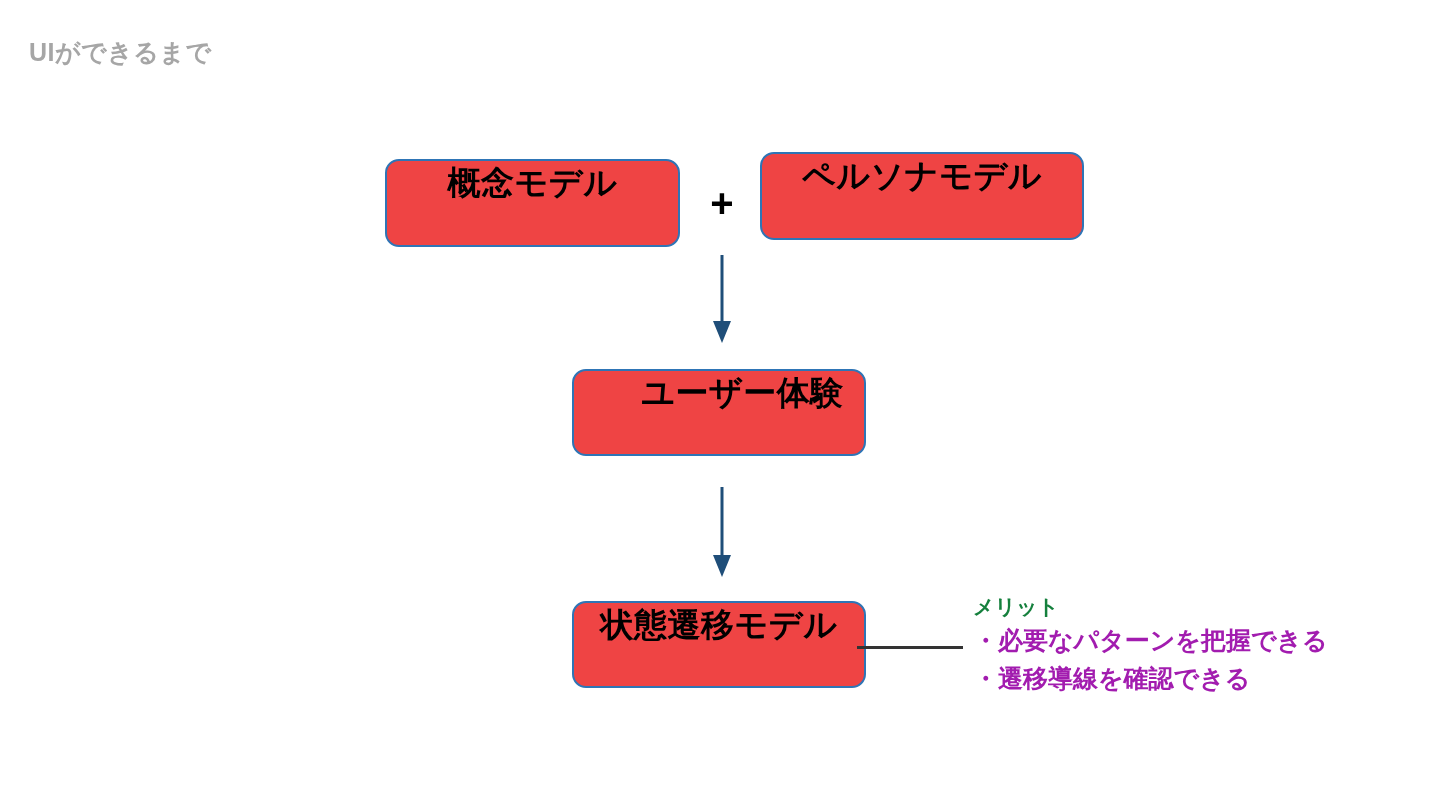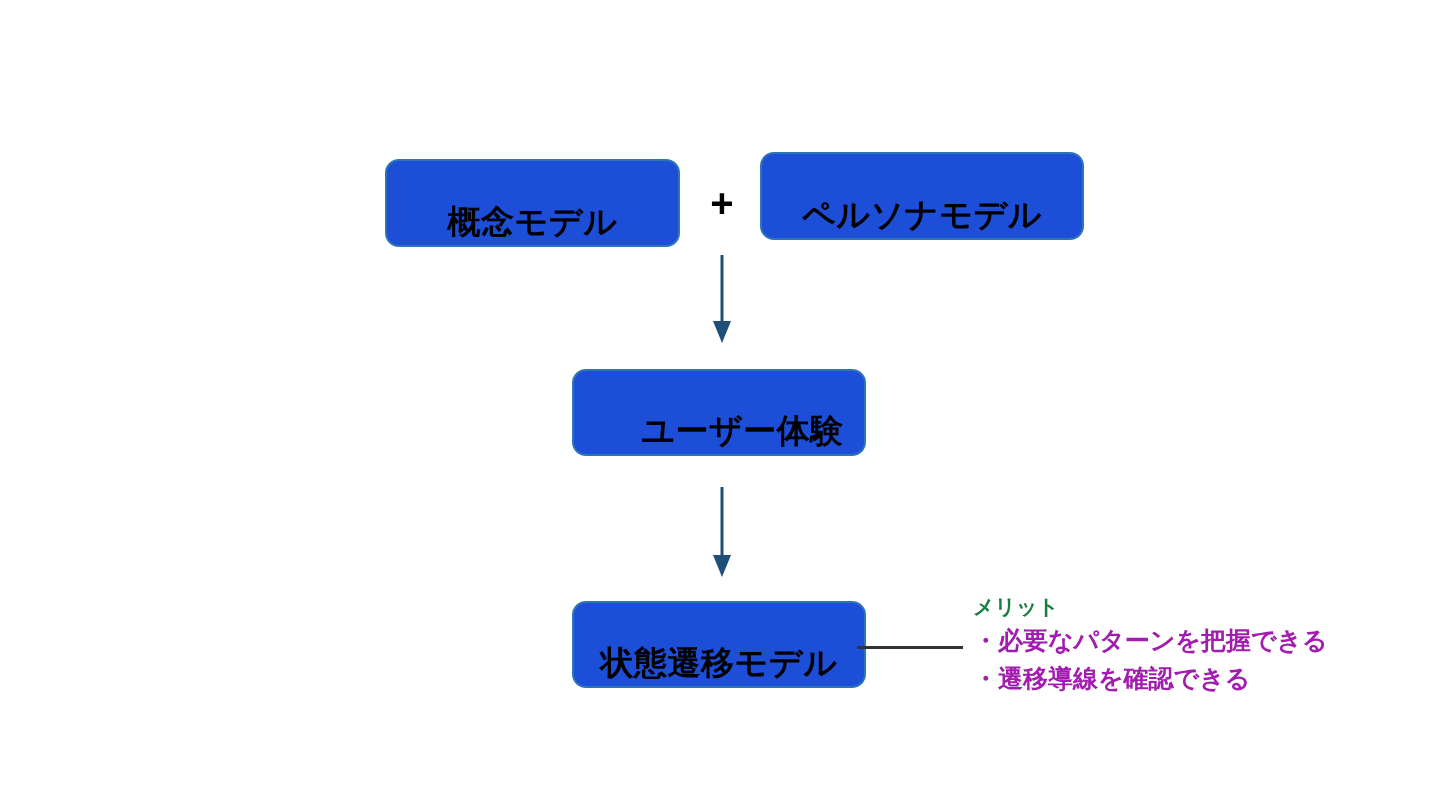--- a/index.html
+++ b/index.html
@@ -29,23 +29,23 @@
     letter-spacing: 0.5px;
     white-space: nowrap;
   }
 
   
   .node {
     position: absolute;
     box-sizing: border-box;
     border: 2px solid #2e75b6;
     border-radius: 14px;
-    background: #1d4ed8;
+    background: #ef4444;
     display: flex;
-    align-items: flex-end;
+    align-items: flex-start;
     justify-content: center;
   }
   .node-label {
     font-size: 33px;
     font-weight: bold;
     color: #000000;
     white-space: nowrap;
     letter-spacing: 0.5px;
   }
 
@@ -115,20 +115,21 @@
     color: #a21caf;
     white-space: nowrap;
     line-height: 1.5;
   }
 </style>
 </head>
 <body>
 
 <div id="canvas">
 
+  <div class="slide-title">UIができるまで</div>
 
   <div class="node" id="node-concept">
     <span class="node-label">概念モデル</span>
   </div>
 
   <div class="plus-operator">+</div>
 
   <div class="node" id="node-persona">
     <span class="node-label">ペルソナモデル</span>
   </div>

